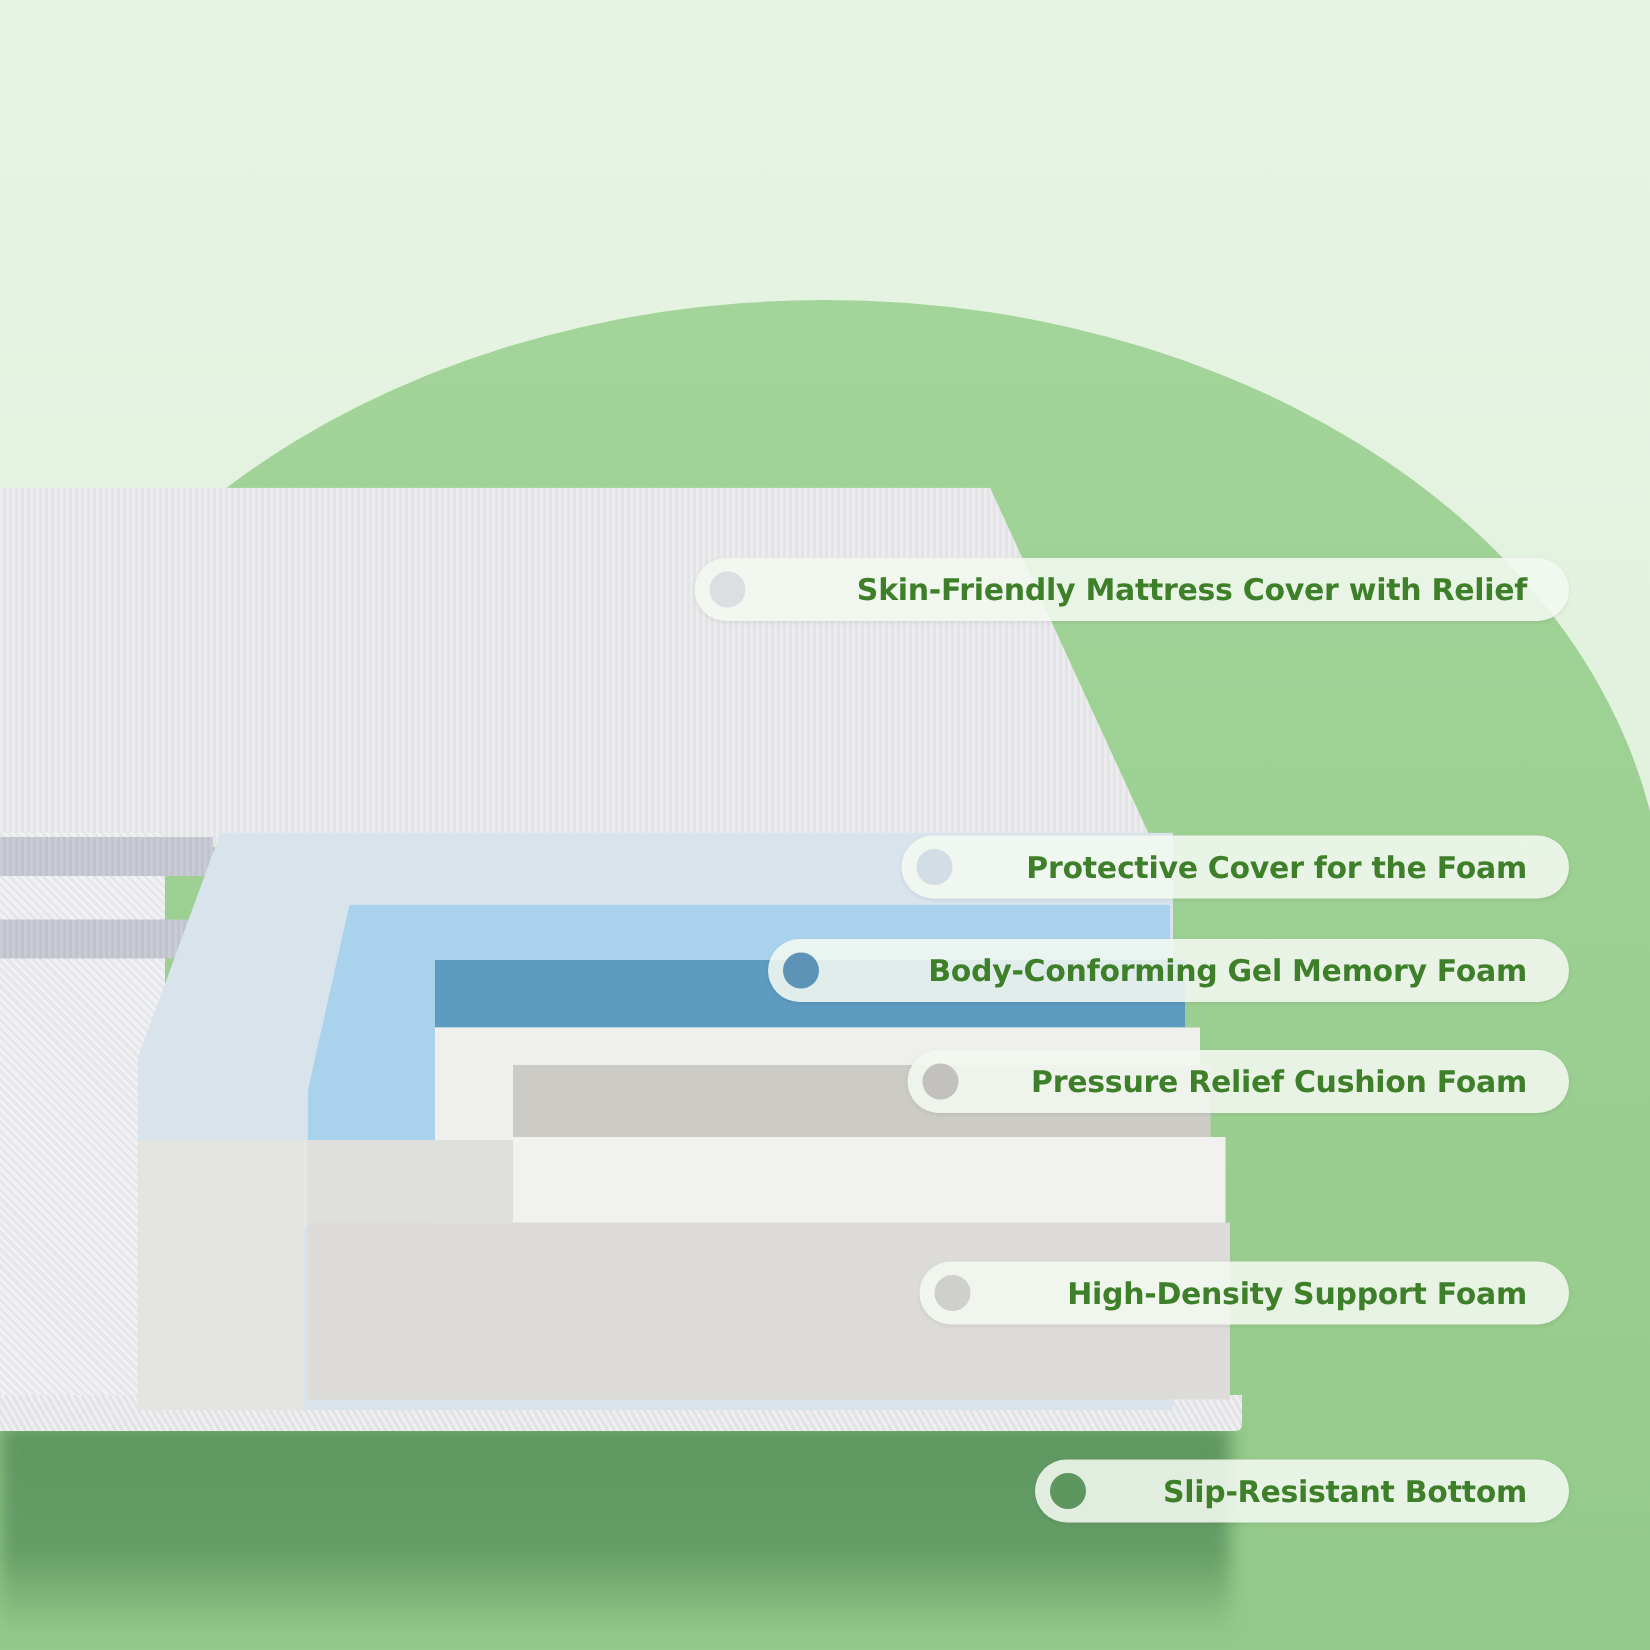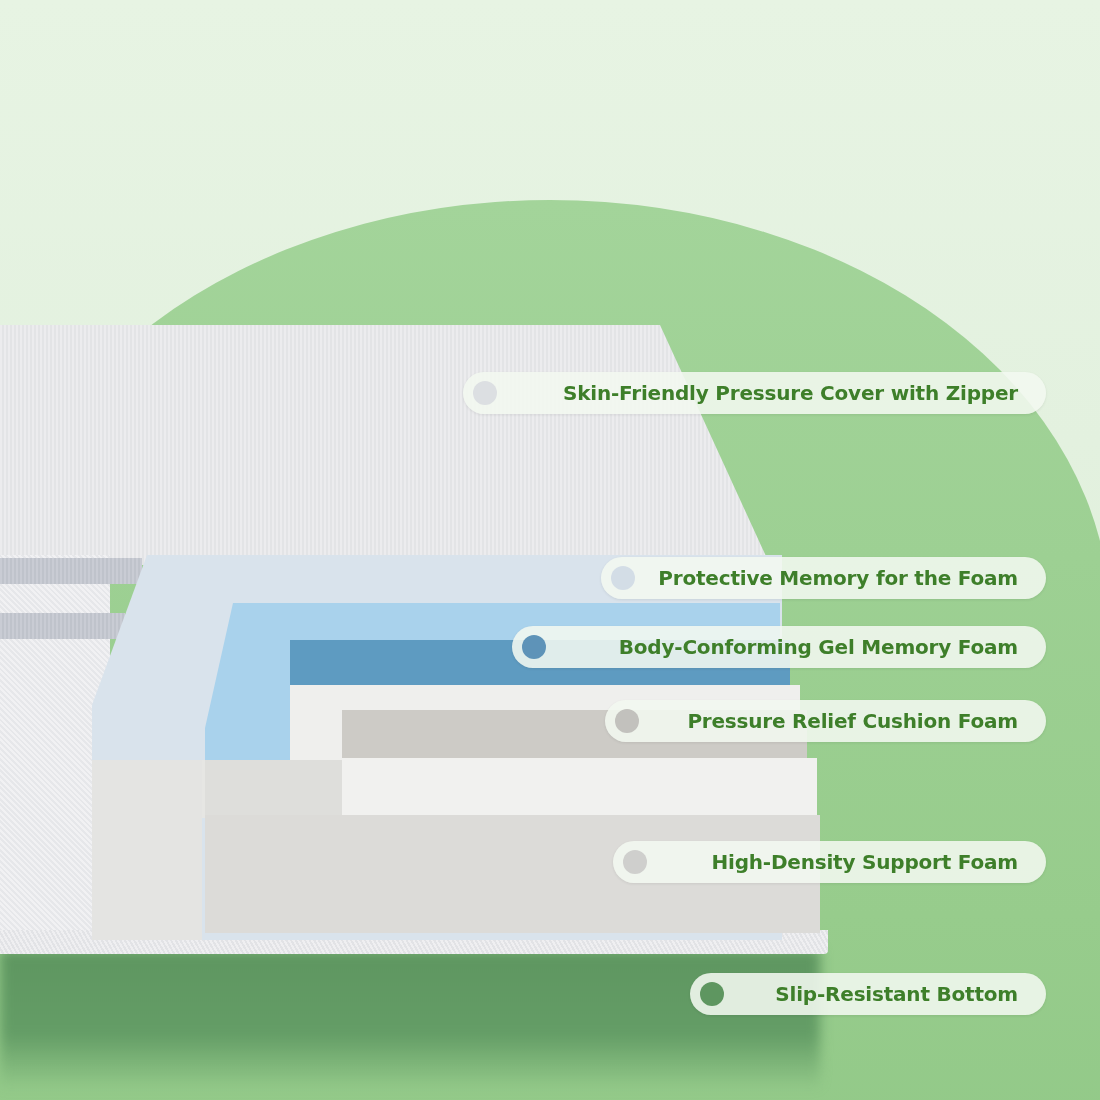--- a/index.html
+++ b/index.html
@@ -70,26 +70,26 @@
     <div class="gel-dark"></div>
     <div class="white-foam"></div>
     <div class="gray-foam"></div>
     <div class="white2"></div>
     <div class="under-cover"></div>
     <div class="support-foam"></div>
   </div>
 
   <div class="label" style="left:463px; top:372px; width:583px;">
     <span class="dot" style="background:#dcdfe2;"></span>
-    <span class="txt">Skin-Friendly Pressure Cover with Zipper</span>
+    <span class="txt">Skin-Friendly Mattress Cover with Relief</span>
   </div>
 
   <div class="label" style="left:601px; top:557px; width:445px;">
     <span class="dot" style="background:#d3dde6;"></span>
-    <span class="txt">Protective Memory for the Foam</span>
+    <span class="txt">Protective Cover for the Foam</span>
   </div>
 
   <div class="label" style="left:605px; top:700px; width:441px;">
     <span class="dot" style="background:#c2c1bd;"></span>
     <span class="txt">Pressure Relief Cushion Foam</span>
   </div>
 
   <div class="label" style="left:512px; top:626px; width:534px;">
     <span class="dot" style="background:#5e93b8;"></span>
     <span class="txt">Body-Conforming Gel Memory Foam</span>

